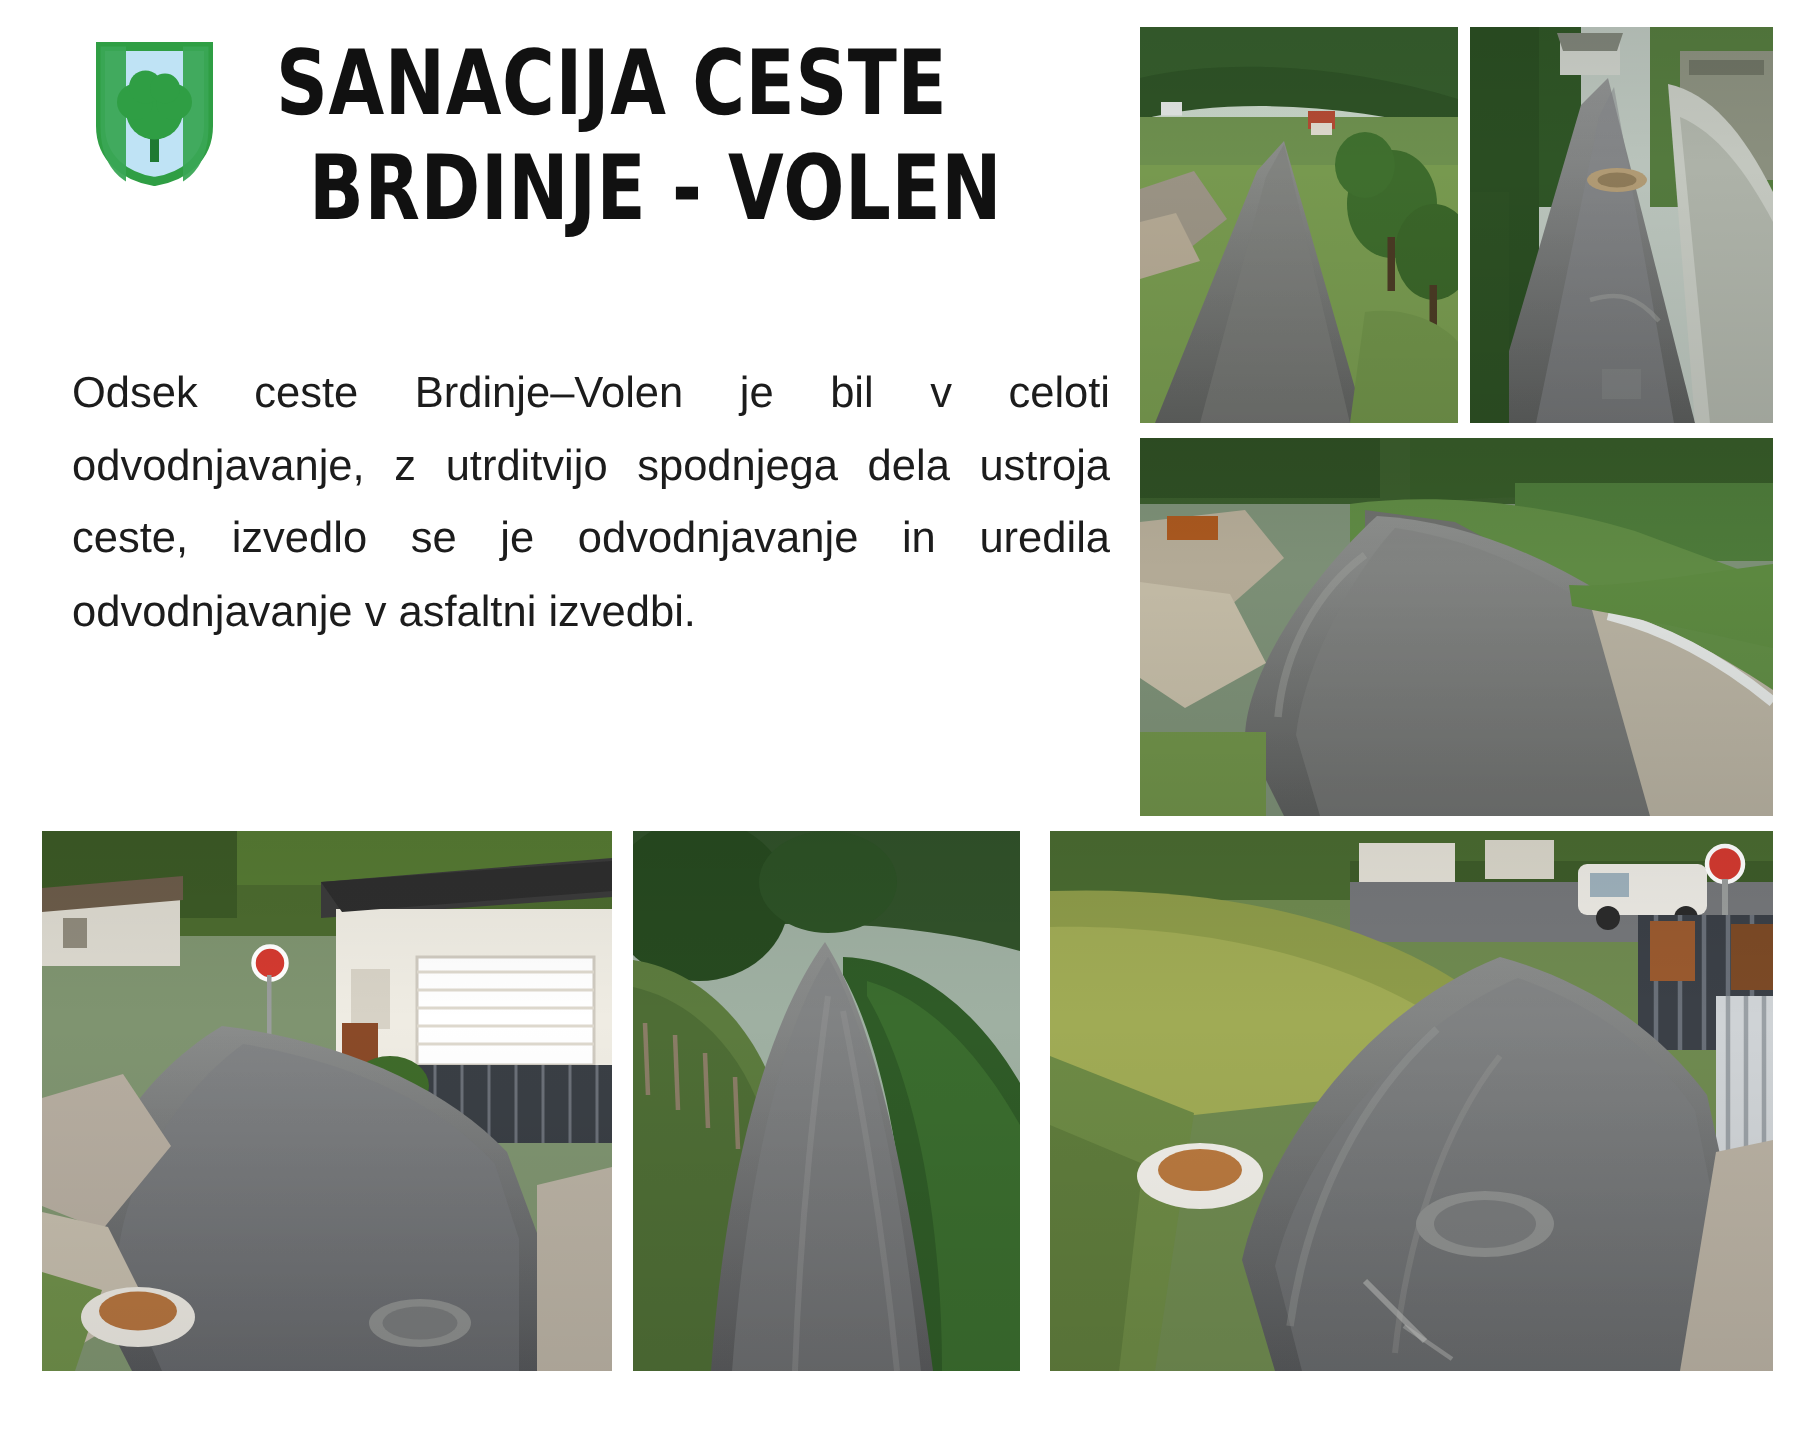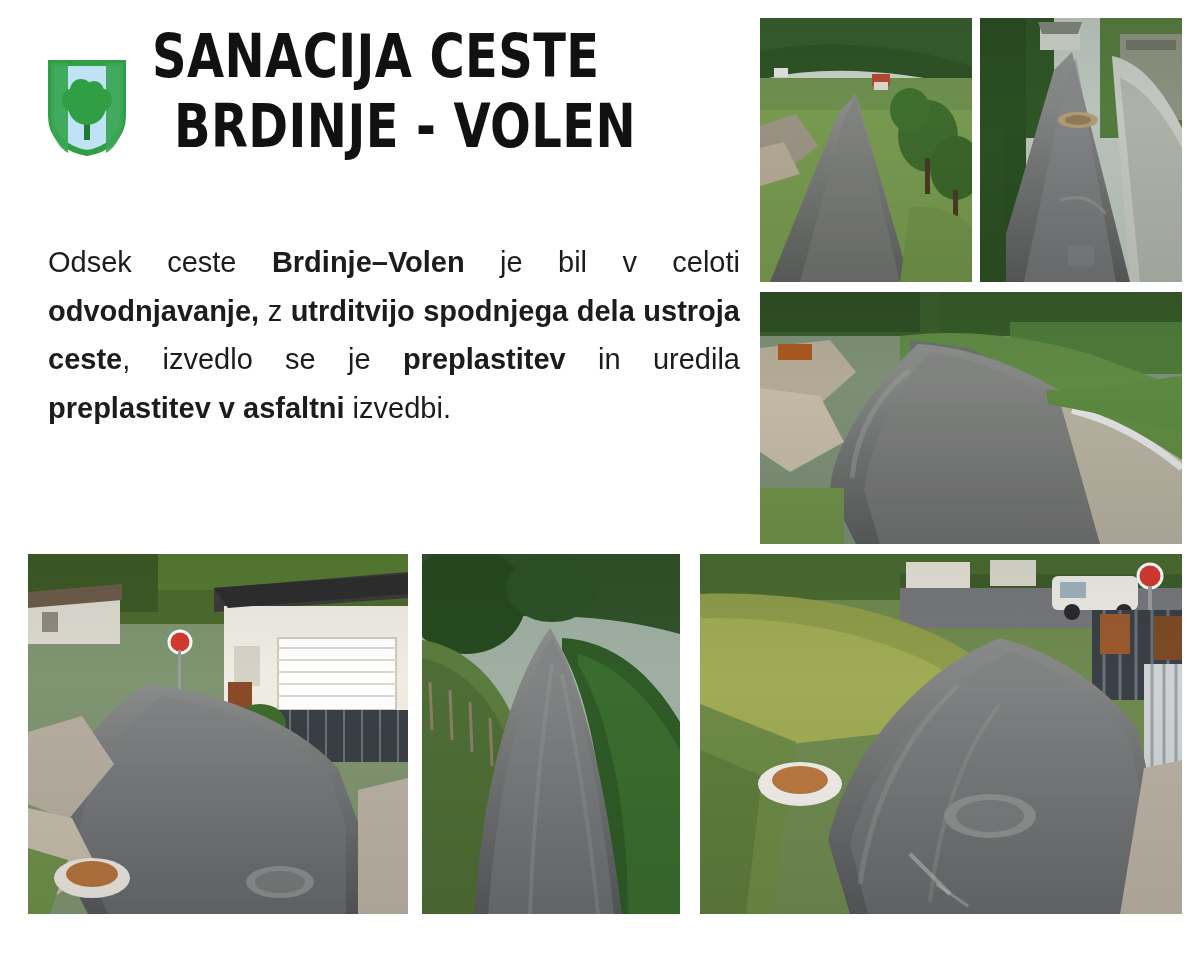--- a/index.html
+++ b/index.html
@@ -18,25 +18,26 @@
   .page {
     position: relative;
     width: 1200px;
     height: 960px;
     background: #ffffff;
   }
 
   
   .header {
     position: absolute;
-    left: 48px;
+    left: 64px;
     top: 22px;
     width: 700px;
     display: flex;
-    align-items: flex-end;
+    align-items: flex-start;
+    gap: 16px;
   }
   .crest {
     width: 78px;
     height: 96px;
     flex: 0 0 auto;
     margin-right: 26px;
     margin-top: 6px;
   }
   .title-block {
     padding-top: 4px;
@@ -60,21 +61,21 @@
     position: absolute;
     left: 48px;
     top: 238px;
     width: 692px;
     font-family: "Liberation Sans", sans-serif;
     font-size: 29px;
     line-height: 1.68;
     color: #1c1c1c;
     text-align: justify;
   }
-  .paragraph b { font-weight: 700; }
+  .paragraph b { font-weight: 400; }
 
   
   .photo {
     position: absolute;
     overflow: hidden;
     background: #6d6f6c;
   }
 
   .p-top-left   { left: 760px; top: 18px;  width: 212px; height: 264px; }
   .p-top-right  { left: 980px; top: 18px;  width: 202px; height: 264px; }
@@ -114,21 +115,21 @@
         <circle cx="46" cy="31" r="10" fill="#2f9e44"></circle>
       </svg>
     </div>
 
     <div class="title-block">
       <div class="title-line l1">SANACIJA CESTE</div>
       <div class="title-line l2">BRDINJE - VOLEN</div>
     </div>
   </div>
 
-  <div class="paragraph">Odsek ceste <b>Brdinje–Volen</b> je bil v celoti <b>odvodnjavanje,</b> z <b>utrditvijo spodnjega dela ustroja ceste</b>, izvedlo se je <b>preplastitev</b> in uredila <b>preplastitev v asfaltni</b> izvedbi.</div>
+  <div class="paragraph">Odsek ceste <b>Brdinje–Volen</b> je bil v celoti <b>odvodnjavanje,</b> z <b>utrditvijo spodnjega dela ustroja ceste</b>, izvedlo se je <b>odvodnjavanje</b> in uredila <b>odvodnjavanje v asfaltni</b> izvedbi.</div>
 
   <div class="photo p-top-left">
     <svg viewBox="0 0 212 264" preserveAspectRatio="none" xmlns="http://www.w3.org/2000/svg">
       <defs>
         <linearGradient id="sky1" x1="0" y1="0" x2="0" y2="1">
           <stop offset="0%" stop-color="#cfd9d0"></stop>
             <stop offset="100%" stop-color="#9fb79a"></stop>
         </linearGradient>
         <linearGradient id="road1" x1="0" y1="0" x2="0" y2="1">
           <stop offset="0%" stop-color="#8b8d8a"></stop>

